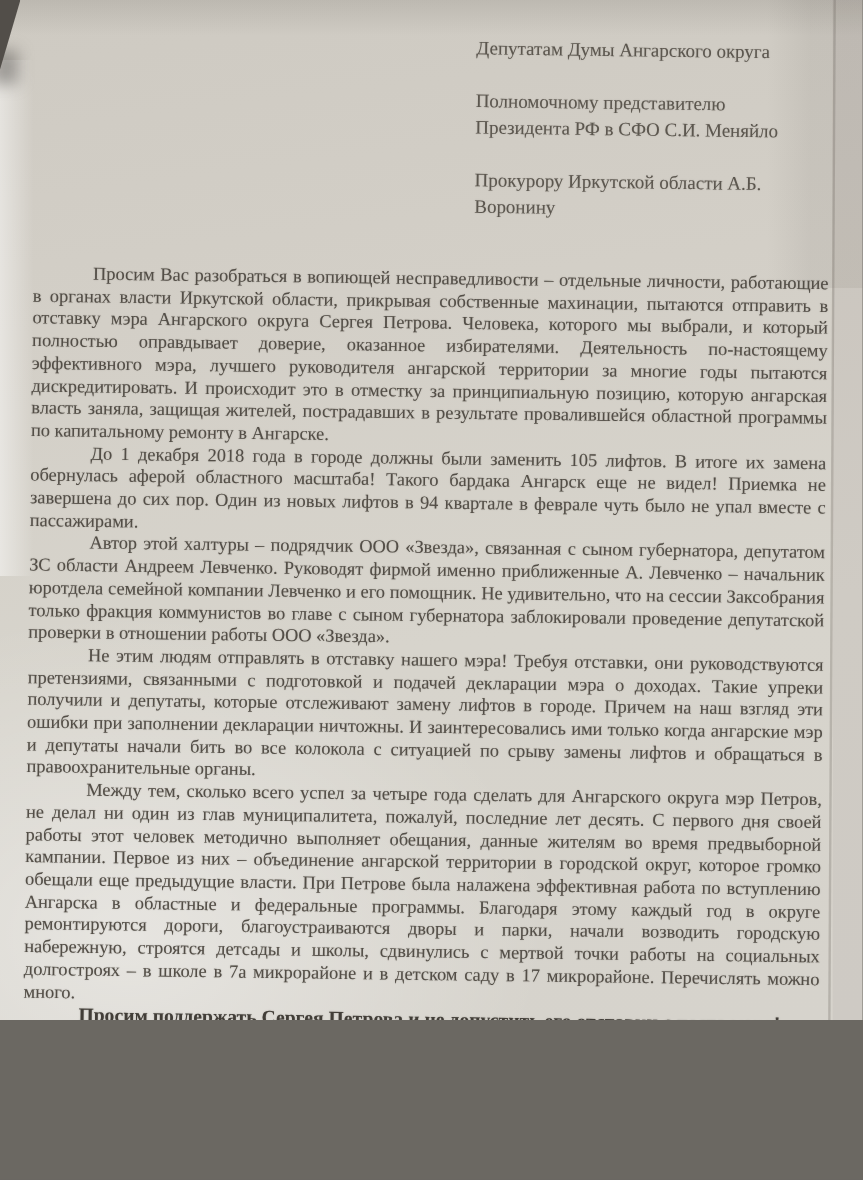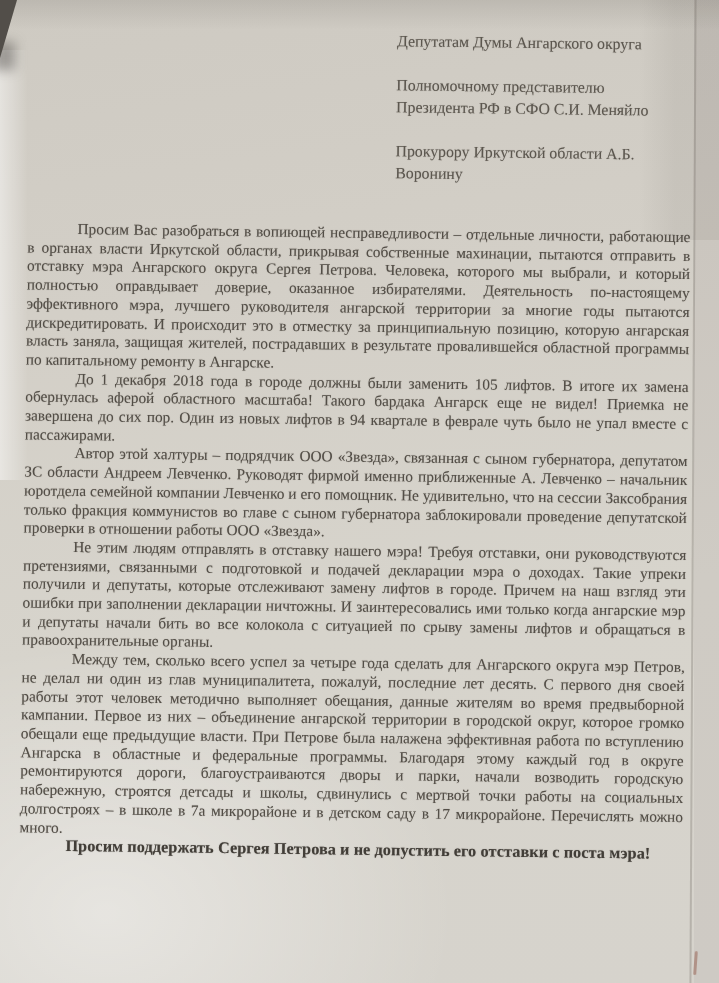--- a/index.html
+++ b/index.html
@@ -3,21 +3,21 @@
 <meta charset="utf-8">
 <style>
   html, body { margin: 0; padding: 0; }
   body {
     width: 719px; height: 983px;
     background: #6b6862;
     font-family: "Liberation Serif", serif;
     overflow: hidden;
   }
   .photo {
-    position: relative; width: 719px; height: 983px;
+    position: relative; width: 719px; height: 850px;
     overflow: hidden; background: #6b6862;
   }
   
   .paper {
     position: absolute; inset: 0;
     background: linear-gradient(173deg, #cecac2 0%, #d3cfc7 30%, #d7d4cc 62%, #d6d3cc 100%);
   }
   .light-bottom-left {
     position: absolute; left: -90px; bottom: -80px; width: 560px; height: 430px;
     background: radial-gradient(ellipse at 35% 65%, rgba(255,255,255,0.40), rgba(255,255,255,0) 68%);

